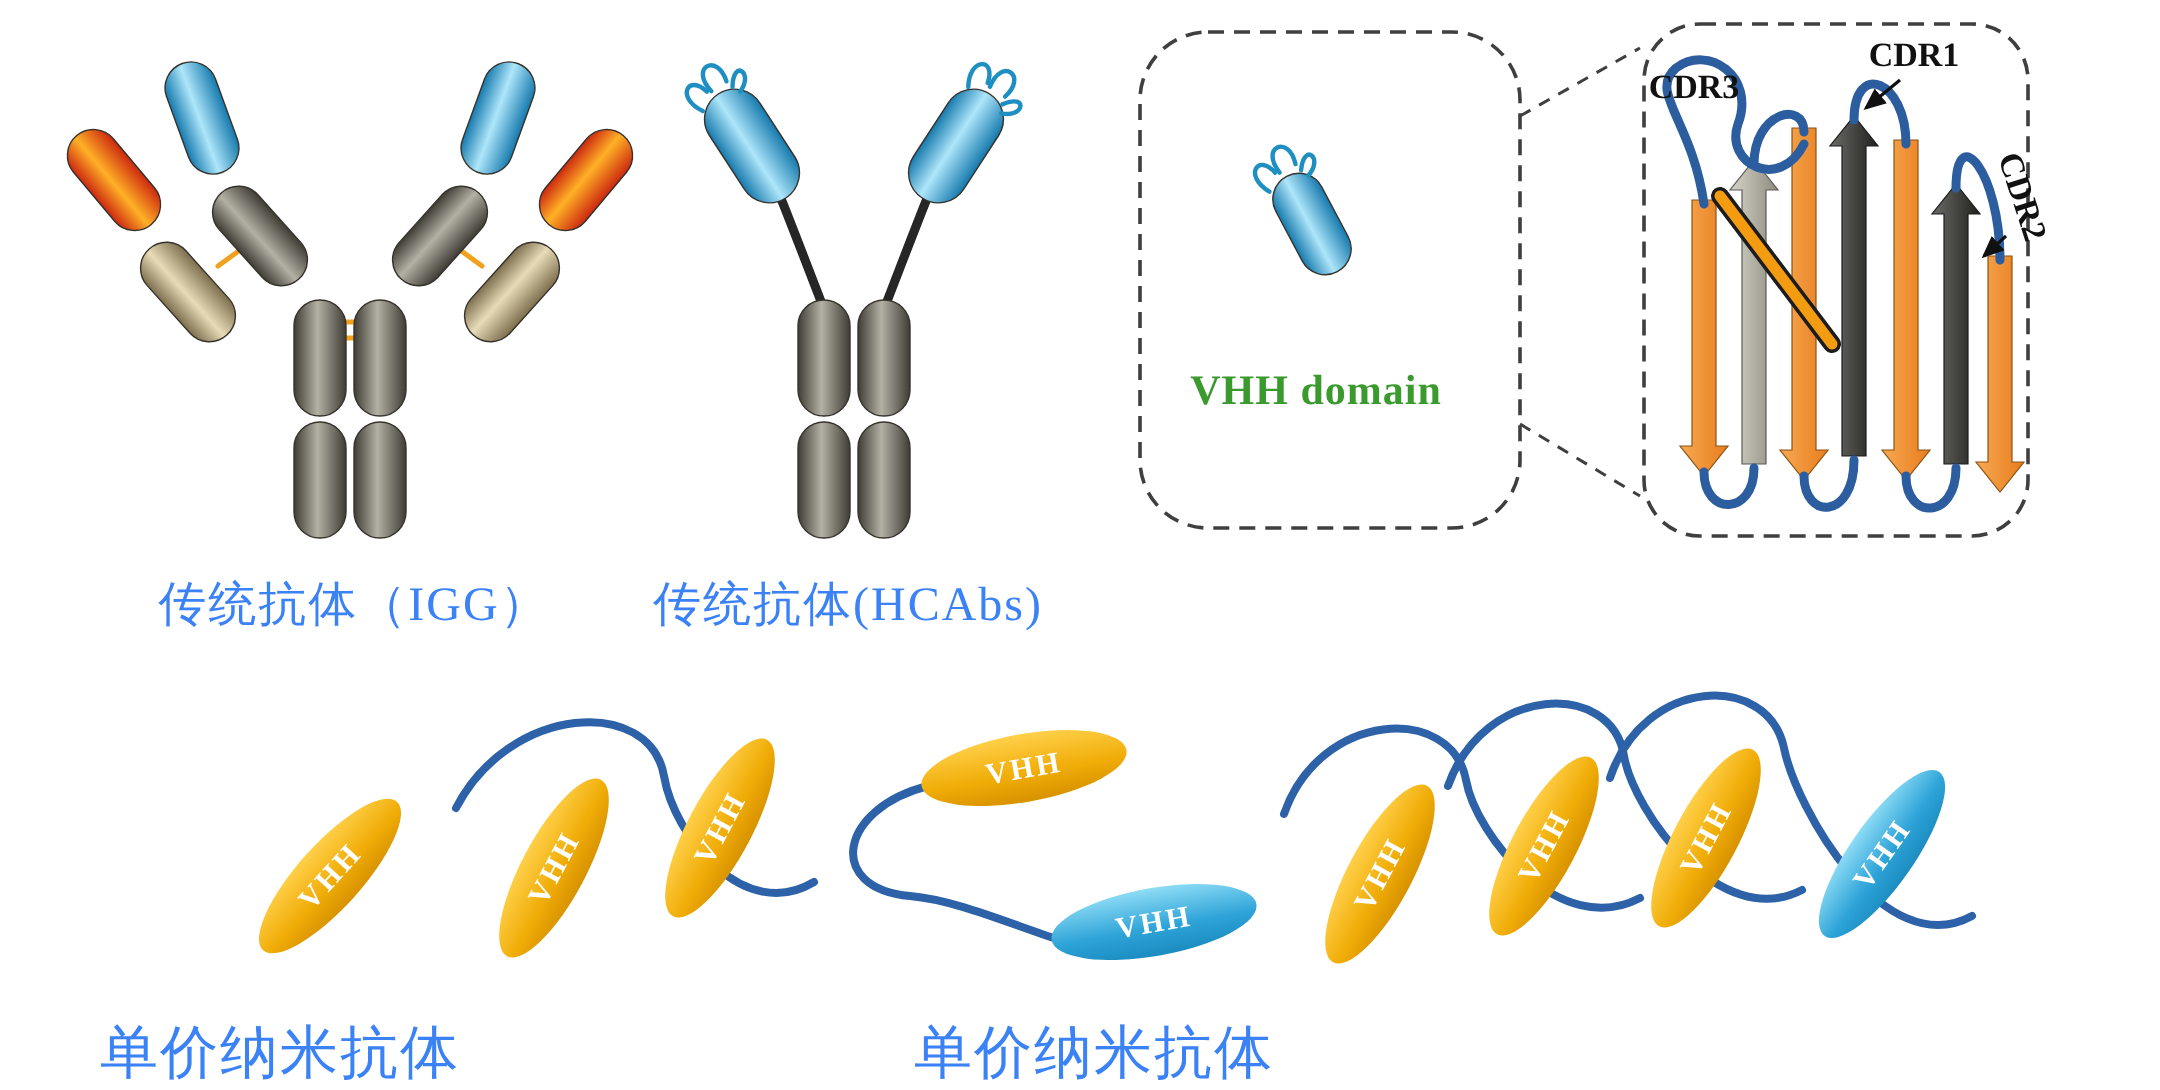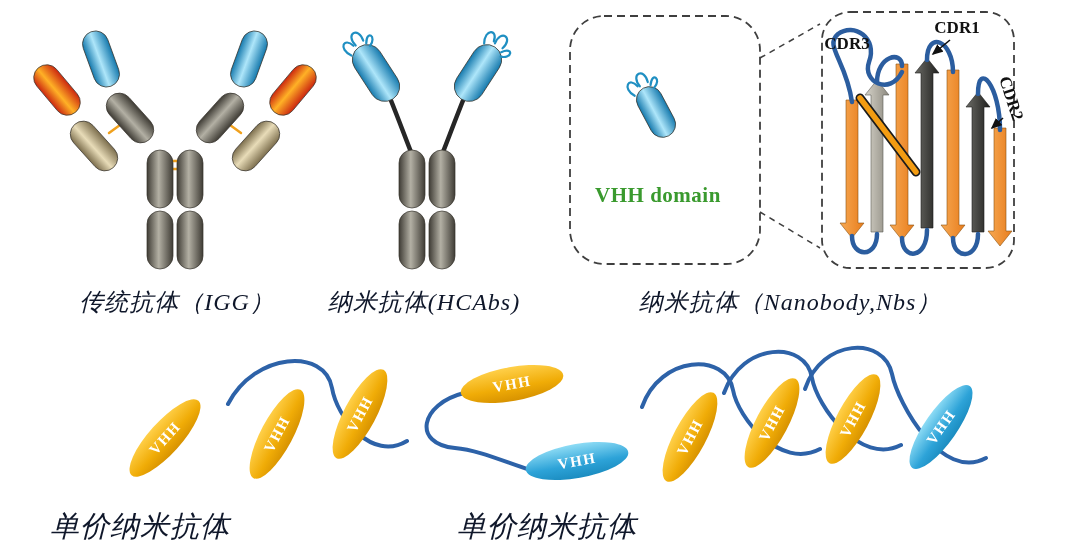--- a/index.html
+++ b/index.html
@@ -1,20 +1,20 @@
 <!DOCTYPE html>
 <html><head>
 <meta charset="utf-8">
 <style>
   html,body{margin:0;padding:0;background:#fff;}
   .canvas{position:relative;width:1080px;height:545px;background:#ffffff;overflow:hidden;
           font-family:"Liberation Serif","DejaVu Serif",serif;}
   .canvas svg{position:absolute;left:0;top:0;}
-  .caption{position:absolute;transform:translateX(-50%);white-space:nowrap;color:#0f172a;
-           font-size:24px;letter-spacing:1px;font-style:italic;}
+  .caption{position:absolute;transform:translateX(-50%);white-space:nowrap;color:#3b82f6;
+           font-size:24px;letter-spacing:1px;}
   .caption.small{font-size:29px;}
 
   
   .capsule{stroke:#36332c;stroke-width:0.7;}
   .ss{stroke:#f0a11e;stroke-width:2.5;stroke-linecap:round;}
   .hinge{fill:none;stroke:#262626;stroke-width:4.5;stroke-linecap:round;}
   .loopset path{fill:none;stroke:#1f8fc2;stroke-width:2.2;stroke-linecap:round;}
   .dashbox{fill:none;stroke:#3f3f3f;stroke-width:1.8;stroke-dasharray:8 5;}
   .dashline{stroke:#3f3f3f;stroke-width:1.5;stroke-dasharray:6 5;}
   .bloop{fill:none;stroke:#2b5d9f;stroke-width:4.5;stroke-linecap:round;}
@@ -203,18 +203,17 @@
       <ellipse cx="941" cy="427" rx="50" ry="16" transform="rotate(-55 941 427)" fill="url(#gCyan)"></ellipse>
       <text class="vhh" x="690" y="442" transform="rotate(-62 690 437)">VHH</text>
       <text class="vhh" x="772" y="428" transform="rotate(-62 772 423)">VHH</text>
       <text class="vhh" x="853" y="424" transform="rotate(-62 853 419)">VHH</text>
       <text class="vhh" x="941" y="432" transform="rotate(-55 941 427)">VHH</text>
     </g>
   </g>
 </svg>
 
 <div class="caption" style="left:177px;top:286px;">传统抗体（IGG）</div>
-<div class="caption" style="left:424px;top:286px;">纳米抗体(HCAbs)</div>
-<div class="caption" style="left:790px;top:286px;">纳米抗体（Nanobody,Nbs）</div>
+<div class="caption" style="left:424px;top:286px;">传统抗体(HCAbs)</div>
 <div class="caption small" style="left:140px;top:507px;">单价纳米抗体</div>
 <div class="caption small" style="left:547px;top:507px;">单价纳米抗体</div>
 
 </div>
 
 </body></html>

